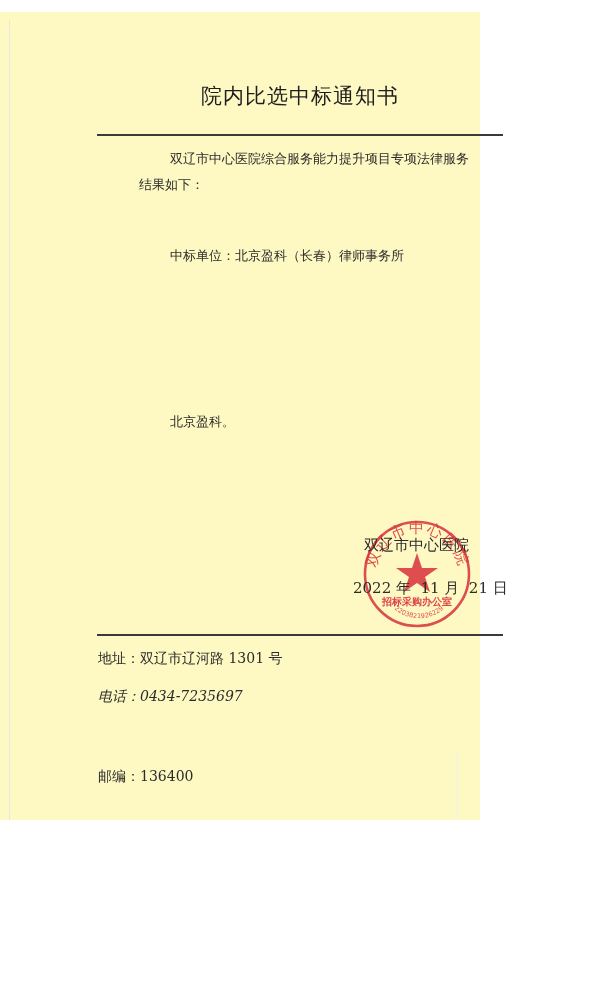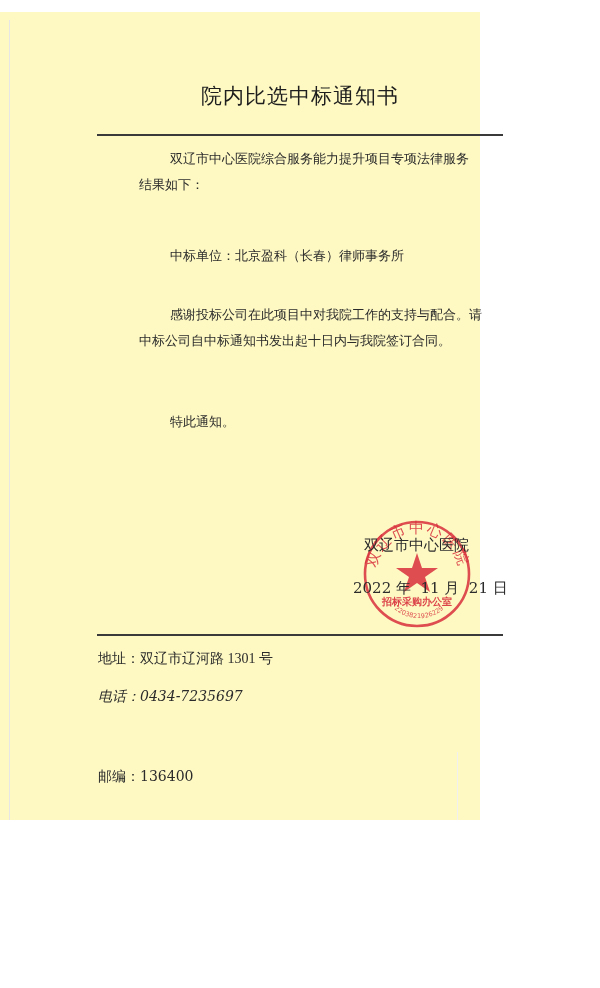--- a/index.html
+++ b/index.html
@@ -31,26 +31,22 @@
 
   <div class="para" style="top:134px;">
     <p class="indent">双辽市中心医院综合服务能力提升项目专项法律服务</p>
     <p>结果如下：</p>
   </div>
 
   <div class="para indent" style="top:231px;font-family:Liberation Serif, serif;">
     <span>中标单位：</span><span>北京盈科（长春）律师事务所</span>
   </div>
 
-  <div class="para" style="top:290px;">
-    <p class="indent">感谢投标公司在此项目中对我院工作的支持与配合。请</p>
-    <p>中标公司自中标通知书发出起十日内与我院签订合同。</p>
-  </div>
 
-  <div class="para indent" style="top:397px;">特此通知。</div>
+  <div class="para indent" style="top:397px;">北京盈科。</div>
 
   <svg class="stamp" viewBox="0 0 115 115">
     <defs>
       <path id="arcTop" d="M 16 64 A 42 42 0 1 1 99 64"></path>
       <path id="arcBot" d="M 26 82 A 38 38 0 0 0 92 82"></path>
     </defs>
     <circle cx="57" cy="57" r="52" fill="none" stroke="#d8303c" stroke-width="2.6" opacity="0.85"></circle>
     <text font-size="15" fill="#d8303c" opacity="0.85" font-family="'DejaVu Sans', sans-serif" letter-spacing="2">
       <textPath href="#arcTop" startOffset="50%" text-anchor="middle">双辽市中心医院</textPath>
     </text>
@@ -61,16 +57,16 @@
     <text font-size="6.5" fill="#d8303c" opacity="0.85" font-family="'DejaVu Sans', sans-serif">
       <textPath href="#arcBot" startOffset="50%" text-anchor="middle">2203821926229</textPath>
     </text>
   </svg>
 
   <div class="sign" style="left:364px; top:524px;">双辽市中心医院</div>
   <div class="sign" style="left:353px; top:567px;">2022 年  11 月  21 日</div>
 
   <div class="rule" style="top:622px;"></div>
 
-  <div class="footer-line" style="top:638px;font-family:Liberation Serif, serif;">地址：双辽市辽河路 1301 号</div>
+  <div class="footer-line" style="top:638px;">地址：双辽市辽河路 1301 号</div>
   <div class="footer-line" style="top:676px;font-style:italic;">电话：0434-7235697</div>
   <div class="footer-line" style="top:712px;margin-top:44px;">邮编：136400</div>
 </div>
 
 </body></html>

